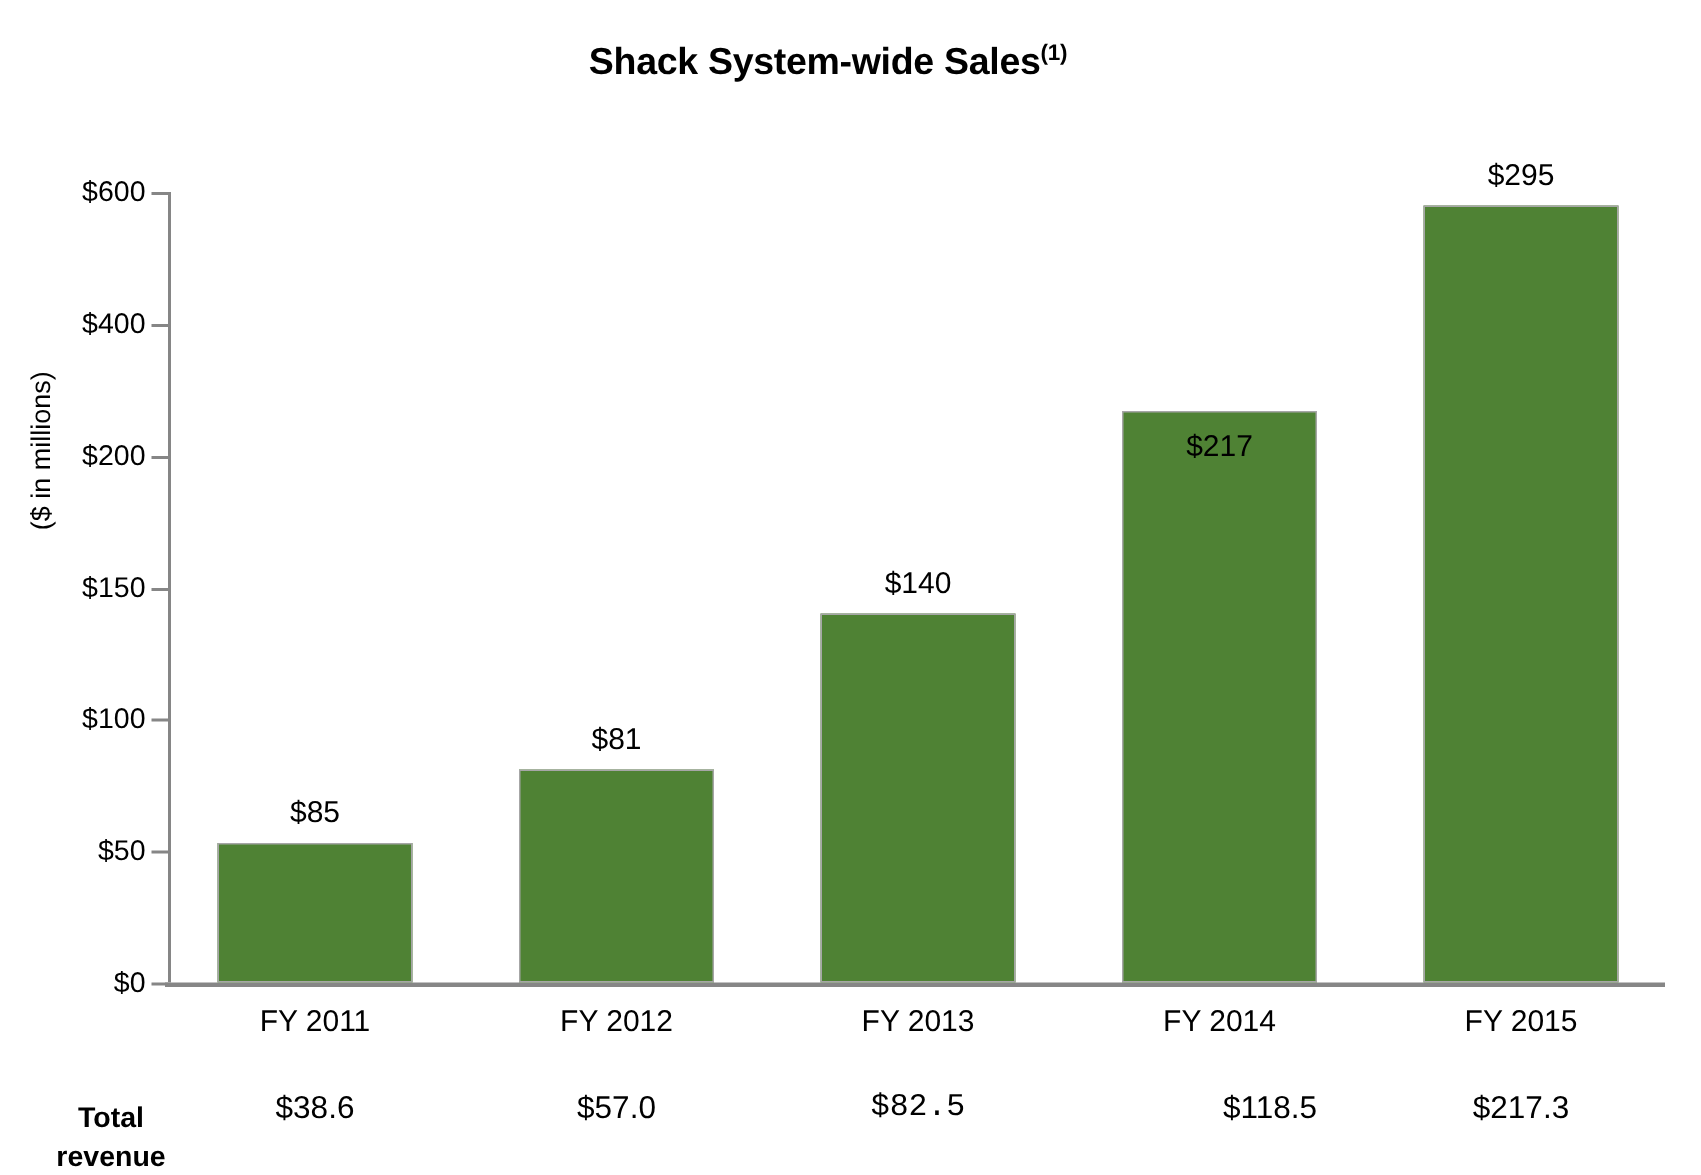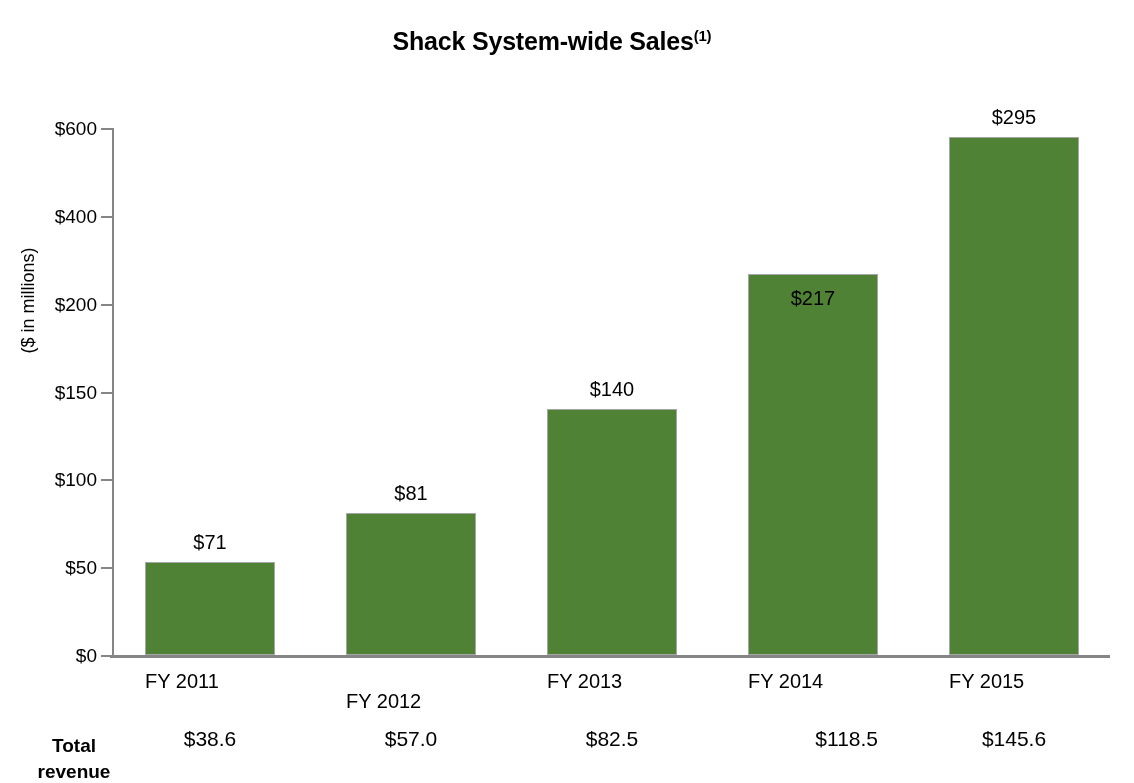--- a/index.html
+++ b/index.html
@@ -104,21 +104,21 @@
     text-align: center;
     font-size: 20px;
     line-height: 20px;
     white-space: nowrap;
   }
 
   
   .cat-label {
     position: absolute;
     top: 670px;
-    text-align: left;
+    text-align: center;
     font-size: 20px;
     line-height: 22px;
     white-space: nowrap;
   }
 
   
   #total-revenue-label {
     position: absolute;
     left: 18px;
     top: 733px;
@@ -162,44 +162,44 @@
       <div class="y-tick" style="top: 351.333px;"></div>
       <div class="y-label-wrap" style="top: 351.333px;">$100</div>
       <div class="y-tick" style="top: 439.167px;"></div>
       <div class="y-label-wrap" style="top: 439.167px;">$50</div>
       <div class="y-tick" style="top: 527px;"></div>
       <div class="y-label-wrap" style="top: 527px;">$0</div>
     </div>
 
   <div id="bars">
       <div class="bar" style="left: 33px; width: 130px; height: 93.1033px; background: rgb(79, 130, 52); border-color: rgb(166, 166, 166);"></div>
-      <div class="bar-value" style="left: 33px; width: 130px; top: 403.897px;">$71</div>
+      <div class="bar-value" style="left: 33px; width: 130px; top: 403.897px;">$85</div>
       <div class="bar" style="left: 234px; width: 130px; height: 142.29px; background: rgb(79, 130, 52); border-color: rgb(166, 166, 166);"></div>
       <div class="bar-value" style="left: 234px; width: 130px; top: 354.71px;">$81</div>
       <div class="bar" style="left: 435px; width: 130px; height: 245.933px; background: rgb(79, 130, 52); border-color: rgb(166, 166, 166);"></div>
       <div class="bar-value" style="left: 435px; width: 130px; top: 251.067px;">$140</div>
       <div class="bar" style="left: 636px; width: 130px; height: 381.197px; background: rgb(79, 130, 52); border-color: rgb(166, 166, 166);"></div>
       <div class="bar-value" style="left: 636px; width: 130px; top: 115.803px; margin-top: 44px;">$217</div>
       <div class="bar" style="left: 837px; width: 130px; height: 518.217px; background: rgb(79, 130, 52); border-color: rgb(166, 166, 166);"></div>
       <div class="bar-value" style="left: 837px; width: 130px; top: -21.2167px;">$295</div>
     </div>
 </div>
 
 <div id="category-labels">
     <div class="cat-label" style="left: 145px; width: 130px;">FY 2011</div>
-    <div class="cat-label" style="left: 346px; width: 130px; margin-top: 20px;">FY 2012</div>
+    <div class="cat-label" style="left: 346px; width: 130px;">FY 2012</div>
     <div class="cat-label" style="left: 547px; width: 130px;">FY 2013</div>
     <div class="cat-label" style="left: 748px; width: 130px;">FY 2014</div>
     <div class="cat-label" style="left: 949px; width: 130px;">FY 2015</div>
   </div>
 
 <div id="total-revenue-label">
   <div>Total</div>
   <div>revenue</div>
 </div>
 
 <div id="total-values">
     <div class="total-value" style="left: 145px; width: 130px;">$38.6</div>
     <div class="total-value" style="left: 346px; width: 130px;">$57.0</div>
-    <div class="total-value" style="left: 547px; width: 130px;">$82.5</div>
+    <div class="total-value" style="left: 547px; width: 130px; font-family: Liberation Mono, monospace;">$82.5</div>
     <div class="total-value" style="left: 748px; width: 130px; text-align: right;">$118.5</div>
-    <div class="total-value" style="left: 949px; width: 130px;">$145.6</div>
+    <div class="total-value" style="left: 949px; width: 130px;">$217.3</div>
   </div>
 
 </body></html>

